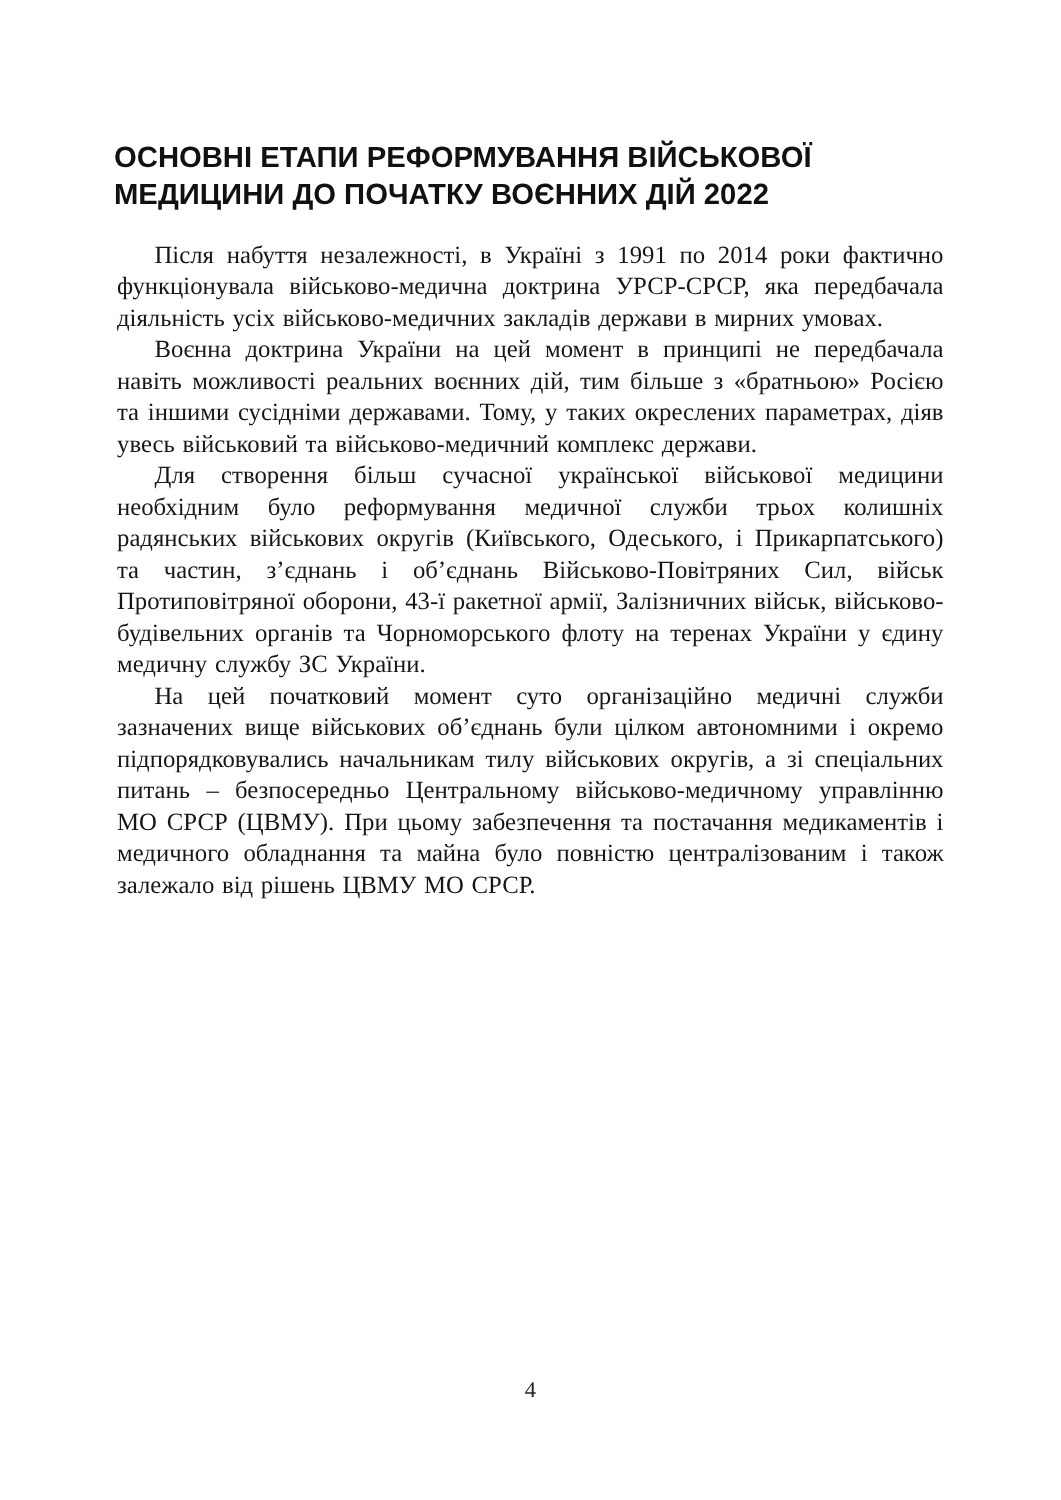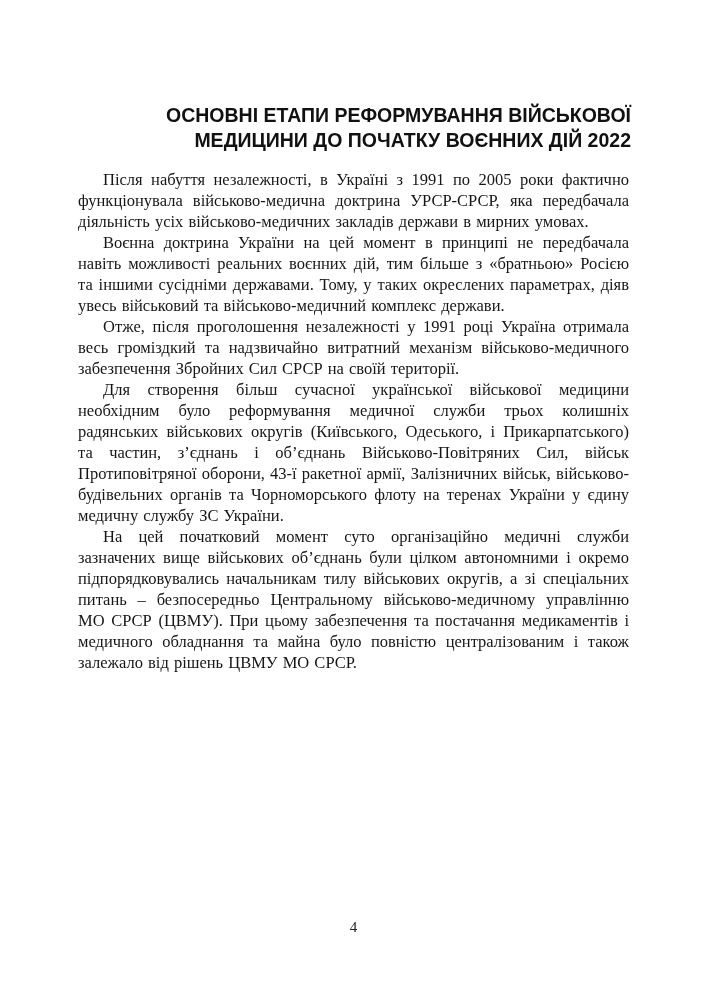--- a/index.html
+++ b/index.html
@@ -10,28 +10,28 @@
   .page {
     position: relative;
     width: 707px;
     height: 1000px;
     margin: 0 auto;
     background: #ffffff;
     color: #131313;
     overflow: hidden;
   }
   .doc-title {
-    margin: 16px auto;
+    margin: 6px auto;
     padding-top: 87px;
     width: 555px;
     font-family: "Liberation Sans", sans-serif;
     font-weight: bold;
     font-size: 19.5px;
     line-height: 25px;
-    text-align: right;
+    text-align: left;
     color: #111111;
   }
   .doc-body {
     width: 551px;
     margin: 16px auto 0 auto;
     font-family: "Liberation Serif", serif;
     font-size: 16.5px;
     line-height: 21px;
     text-align: justify;
     color: #161616;
@@ -56,22 +56,21 @@
   }
 </style>
 </head>
 <body>
 
 <div class="page">
 
   <h1 class="doc-title">ОСНОВНІ ЕТАПИ РЕФОРМУВАННЯ ВІЙСЬКОВОЇ МЕДИЦИНИ ДО ПОЧАТКУ ВОЄННИХ ДІЙ 2022</h1>
 
   <div class="doc-body">
-    <p class="para">Після набуття незалежності, в Україні з 1991 по 2005 роки фактично функціонувала військово-медична доктрина УРСР-СРСР, яка передбачала діяльність усіх військово-медичних закладів держави в мирних умовах.</p>
+    <p class="para">Після набуття незалежності, в Україні з 1991 по 2014 роки фактично функціонувала військово-медична доктрина УРСР-СРСР, яка передбачала діяльність усіх військово-медичних закладів держави в мирних умовах.</p>
     <p class="para">Воєнна доктрина України на цей момент в принципі не передбачала навіть можливості реальних воєнних дій, тим більше з «братньою» Росією та іншими сусідніми державами. Тому, у таких окреслених параметрах, діяв увесь військовий та військово-медичний комплекс держави.</p>
-    <p class="para">Отже, після проголошення незалежності у 1991 році Україна отримала весь громіздкий та надзвичайно витратний механізм військово-медичного забезпечення Збройних Сил СРСР на своїй території.</p>
     <p class="para">Для створення більш сучасної української військової медицини необхідним було реформування медичної служби трьох колишніх радянських військових округів (Київського, Одеського, і Прикарпатського) та частин, з’єднань і об’єднань Військово-Повітряних Сил, військ Протиповітряної оборони, 43-ї ракетної армії, Залізничних військ, військово-будівельних органів та Чорноморського флоту на теренах України у єдину медичну службу ЗС України.</p>
     <p class="para">На цей початковий момент суто організаційно медичні служби зазначених вище військових об’єднань були цілком автономними і окремо підпорядковувались начальникам тилу військових округів, а зі спеціальних питань – безпосередньо Центральному військово-медичному управлінню МО СРСР (ЦВМУ). При цьому забезпечення та постачання медикаментів і медичного обладнання та майна було повністю централізованим і також залежало від рішень ЦВМУ МО СРСР.</p>
   </div>
 
   <div class="page-number">4</div>
 
 </div>
 
 </body></html>

